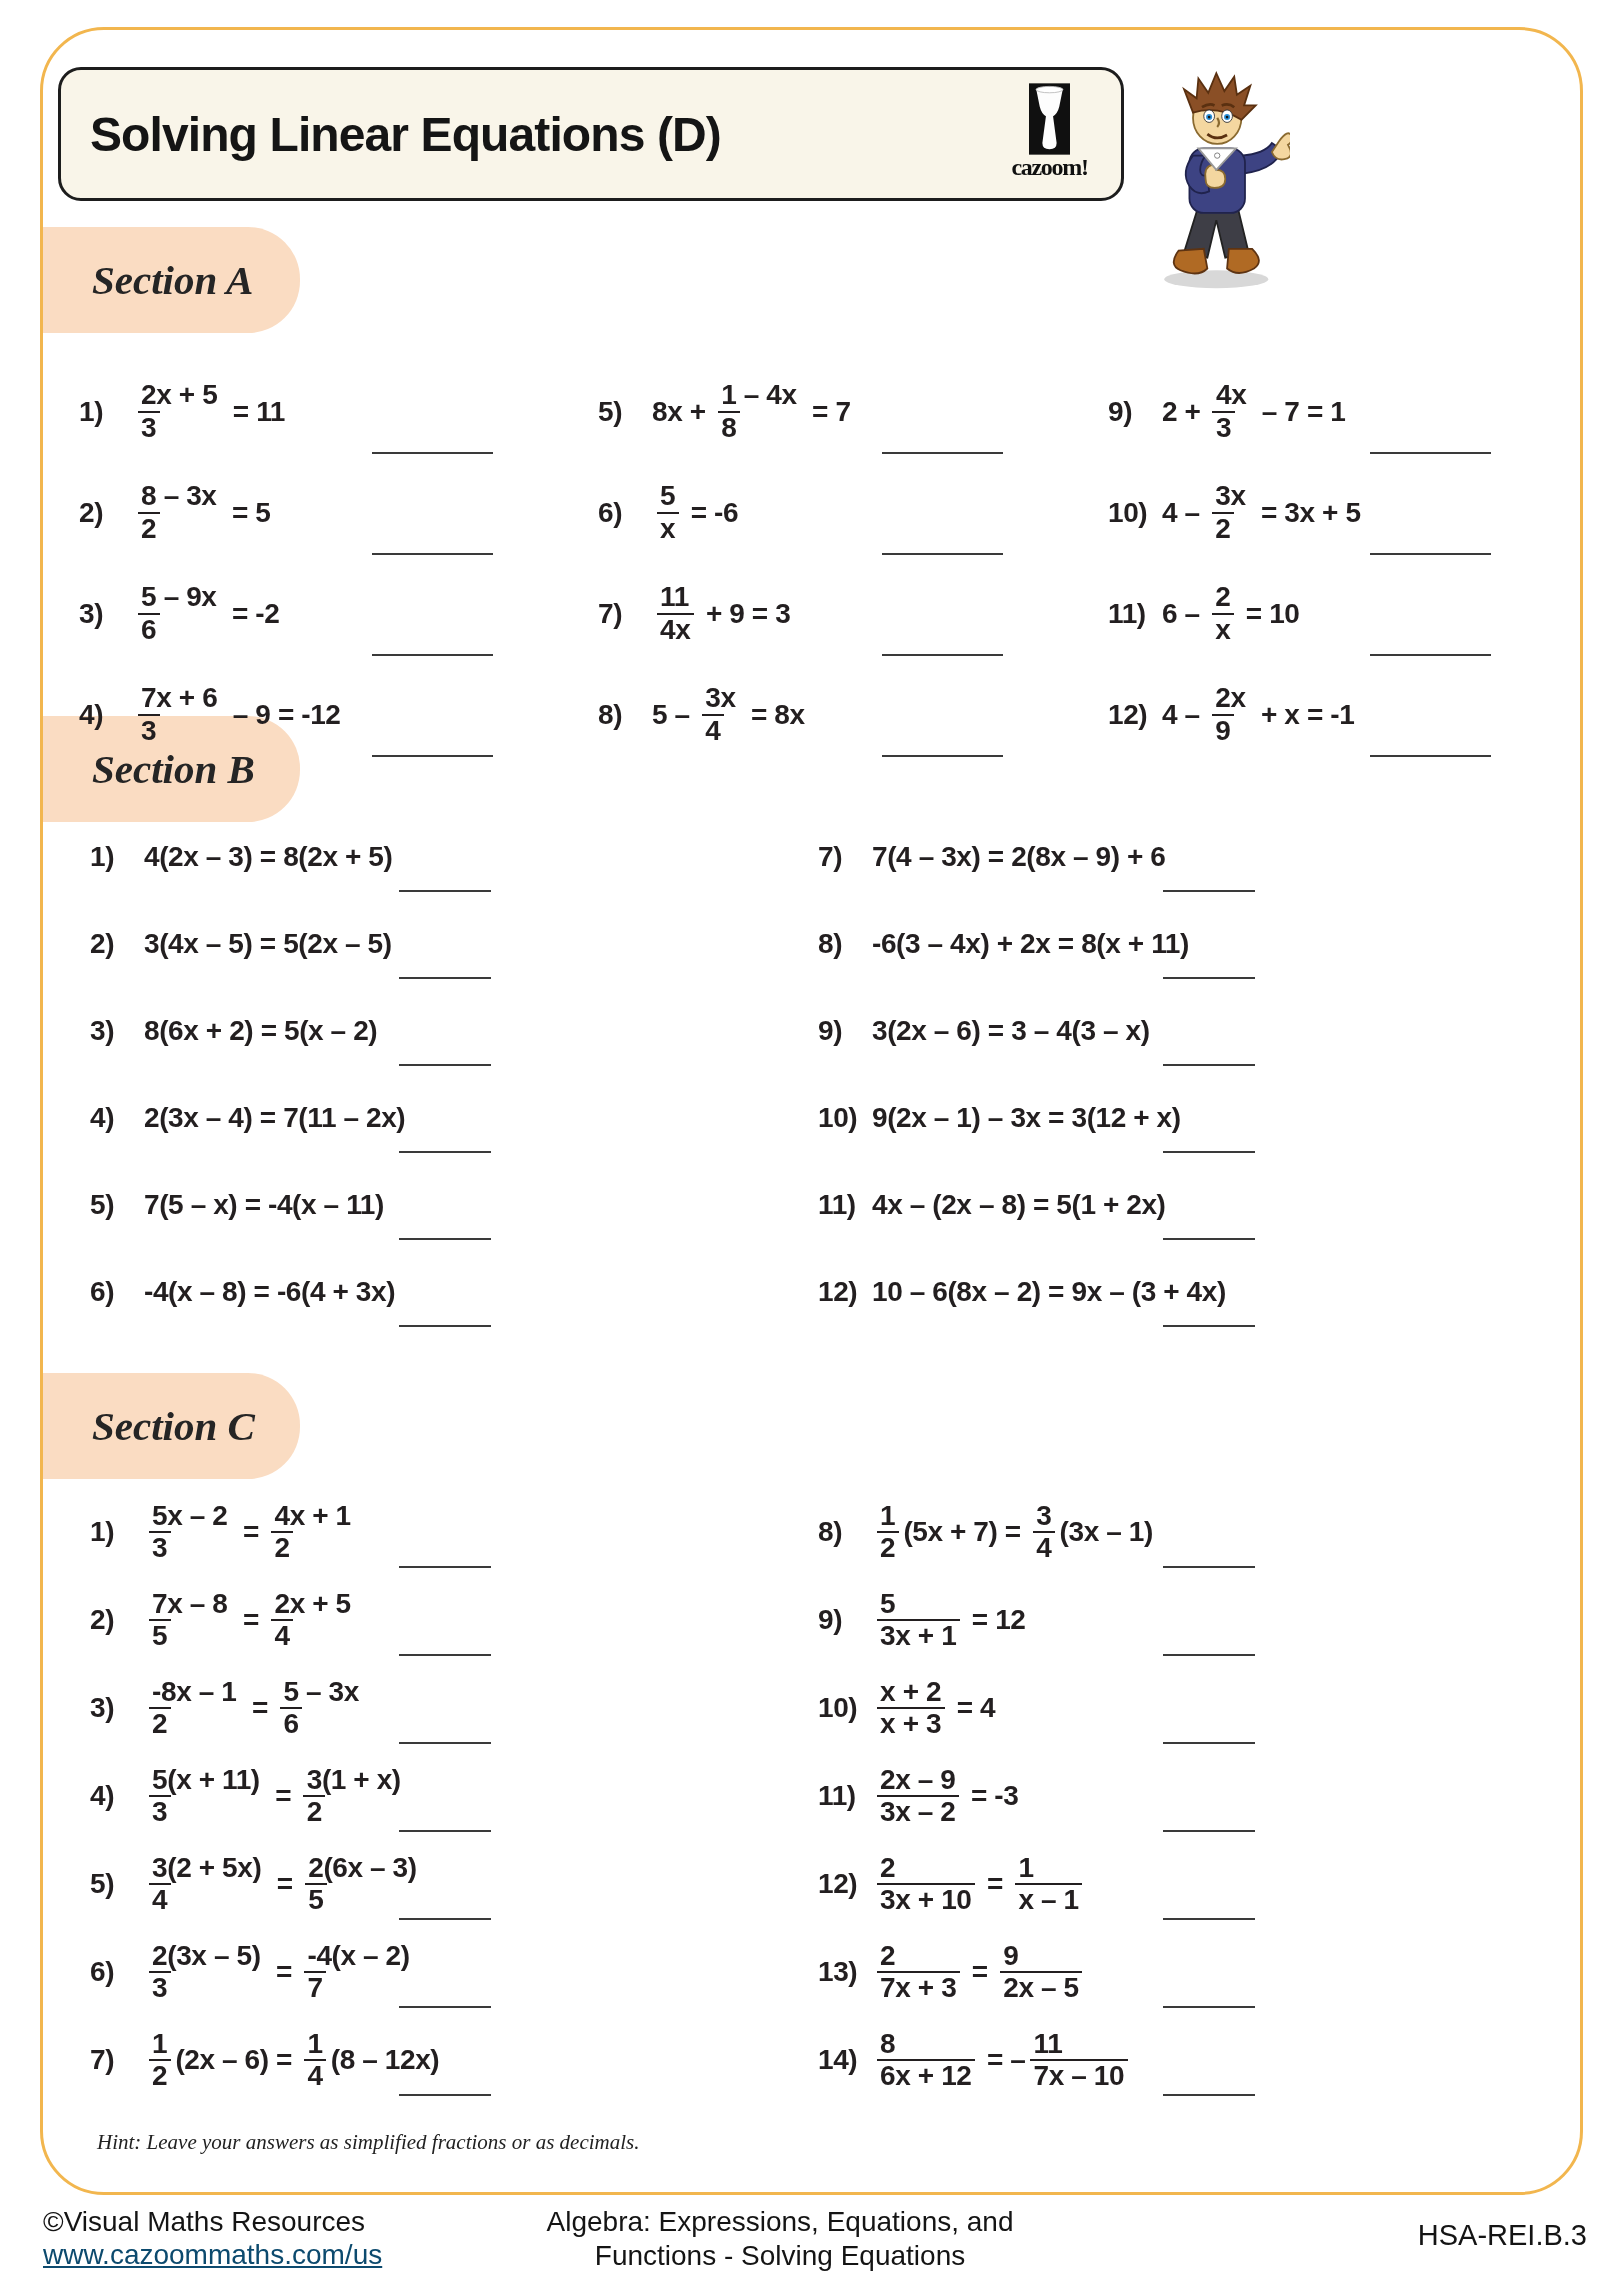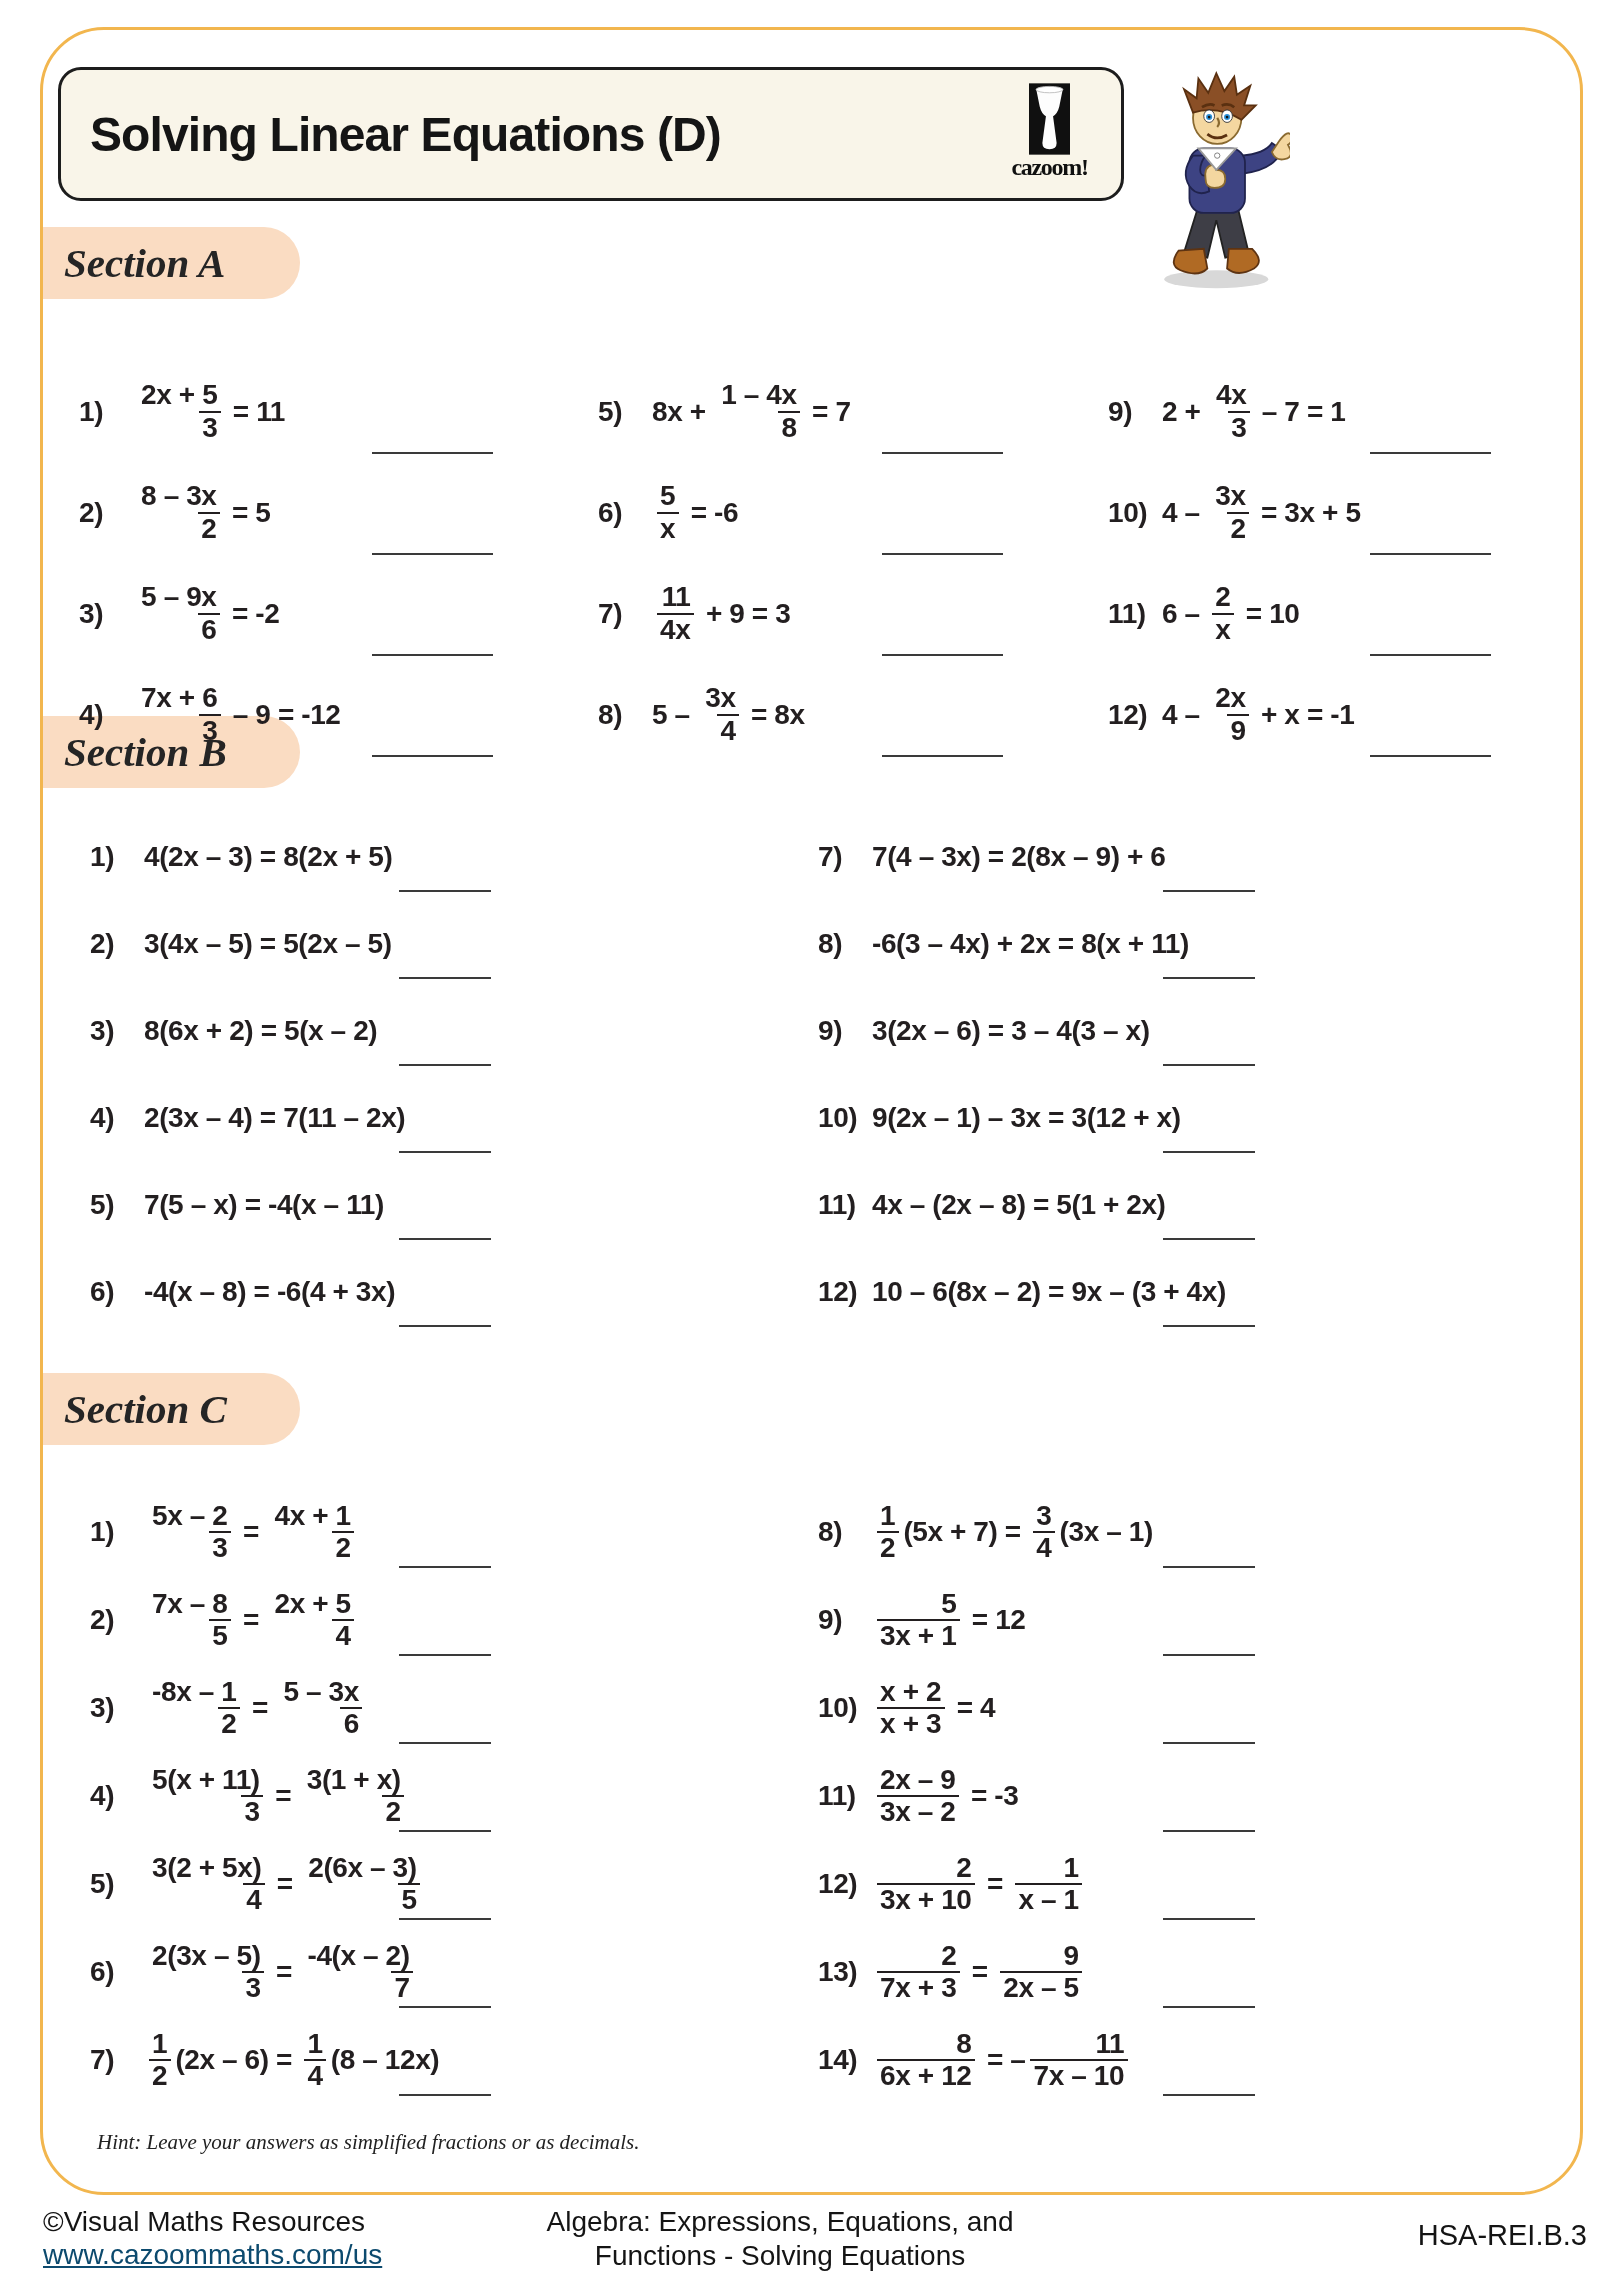--- a/index.html
+++ b/index.html
@@ -14,42 +14,42 @@
   #title-box{position:absolute;left:58px;top:67px;width:1066px;height:134px;box-sizing:border-box;
        background:#f9f5e9;border:3.6px solid #1d1d1d;border-radius:23px;display:flex;align-items:center;z-index:10;}
   #title-text{margin-left:29px;font-size:48px;font-weight:700;letter-spacing:-0.9px;color:#151515;}
   #logo{position:absolute;right:21.5px;top:12.5px;width:100px;text-align:center;}
   #logo-caption{font-family:"Liberation Serif",serif;font-weight:700;font-size:24px;letter-spacing:-1.3px;color:#101010;margin-top:-3.6px;}
 
   
   #mascot{position:absolute;left:1148px;top:66px;width:142px;height:224px;z-index:12;}
 
   
-  .badge{position:absolute;left:40px;width:260px;height:72px;background:#fadcc2;
-       border-radius:0 52px 52px 0;display:flex;align-items:center;box-sizing:border-box;padding-left:24px;z-index:5;}
+  .badge{position:absolute;left:40px;width:260px;height:106px;background:#fadcc2;
+       border-radius:0 52px 52px 0;display:flex;align-items:center;box-sizing:border-box;padding-left:52px;z-index:5;}
   .badge span{font-family:"Liberation Serif",serif;font-style:italic;font-weight:700;font-size:41px;color:#252525;}
   #badge-a{top:227px;} #badge-b{top:716px;} #badge-c{top:1373px;}
 
   
   .problems{position:absolute;left:0;right:0;z-index:6;}
   #probs-a{top:361px;}
   #probs-b{top:813px;}
   #probs-c{top:1488px;}
   .grid-a{display:grid;grid-auto-flow:column;grid-template-rows:repeat(4,101px);
           grid-template-columns:416px 407px 385px;column-gap:103px;padding-left:79px;}
   .grid-b{display:grid;grid-auto-flow:column;grid-template-rows:repeat(6,87px);
           grid-template-columns:403px 439px;column-gap:325px;padding-left:90px;}
   .grid-c{display:grid;grid-auto-flow:column;grid-template-rows:repeat(7,88px);
           grid-template-columns:403px 439px;column-gap:325px;padding-left:90px;}
 
   .prob{position:relative;display:flex;align-items:center;}
   .pnum{font-weight:700;font-size:28px;width:54px;flex:none;letter-spacing:-0.4px;}
   .eq{display:inline-flex;align-items:center;font-weight:700;font-size:28px;letter-spacing:-0.4px;}
   .tk{white-space:pre;}
-  .fr{display:inline-flex;flex-direction:column;align-items:flex-end;text-align:center;
+  .fr{display:inline-flex;flex-direction:column;align-items:flex-start;text-align:center;
       margin:0 4.5px;line-height:1.08;}
   .fr .n{padding:0 3.6px;}
   .fr .d{border-top:2.7px solid #231f20;padding:0 3.6px;}
   .blank{position:absolute;right:1.8px;bottom:8px;border-bottom:2.7px solid #3a3a3a;}
   .grid-a .blank{width:121px;}
   .grid-b .blank,.grid-c .blank{width:92px;}
 
   
   #hint{position:absolute;left:97px;top:2130px;font-family:"Liberation Serif",serif;
         font-style:italic;font-size:21px;color:#222;z-index:6;}

